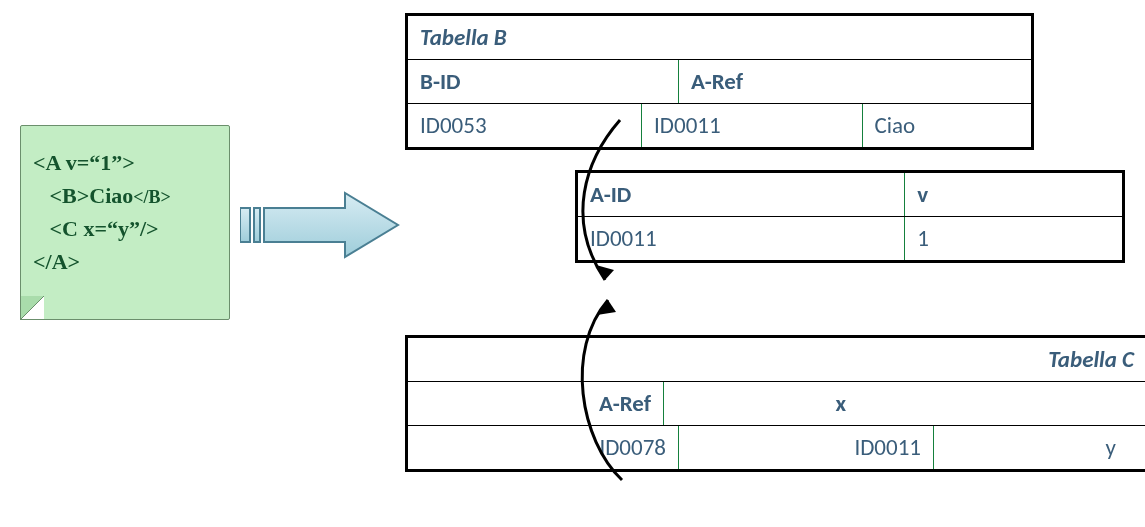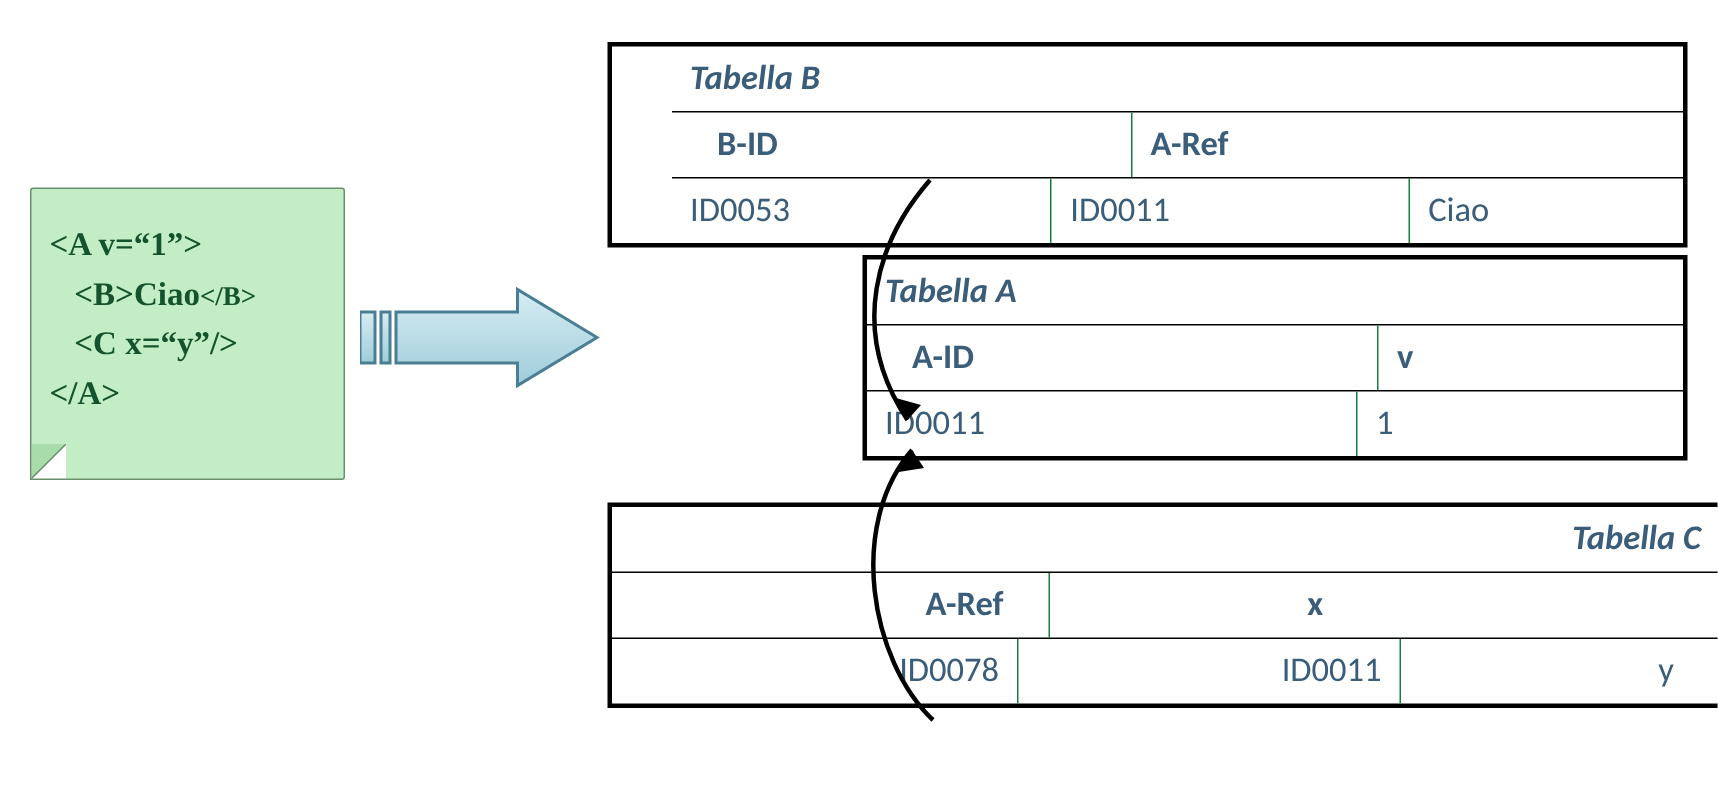--- a/index.html
+++ b/index.html
@@ -93,24 +93,24 @@
     padding: 6px 12px;
     font-size: 23px;
     line-height: 1.35;
     box-sizing: border-box;
   }
   .tbl .cell:first-child { border-left: none; }
   .tbl .title {
     font-style: italic;
     font-weight: bold;
   }
-  .tbl .head .cell { font-weight: bold; margin-left: 18px; }
-
-  
-  #tblB { left: 405px; top: 28px; width: 720px; padding-left: 40px; }
+  .tbl .head .cell { font-weight: bold; }
+
+  
+  #tblB { left: 405px; top: 13px; width: 629px; }
   #tblB .c1 { width: 270px; }
   #tblB .c2 { width: 255px; }
   #tblB .c3 { width: 195px; }
 
   
   #tblA { left: 575px; top: 170px; width: 550px; }
   #tblA .c1 { width: 330px; }
   #tblA .c2 { width: 220px; }
 
   
@@ -166,23 +166,20 @@
     <div class="cell c2">A-Ref</div>
   </div>
   <div class="row">
     <div class="cell c1">ID0053</div>
     <div class="cell c2">ID0011</div>
     <div class="cell c3">Ciao</div>
   </div>
 </div>
 
 <div id="tblA" class="tbl">
-  <div class="row">
-        <div class="cell title" style="width:100%">Tabella A</div>
-      </div>
   <div class="row head">
     <div class="cell c1">A-ID</div>
     <div class="cell c2">v</div>
   </div>
   <div class="row">
     <div class="cell c1">ID0011</div>
     <div class="cell c2">1</div>
   </div>
 </div>
 

